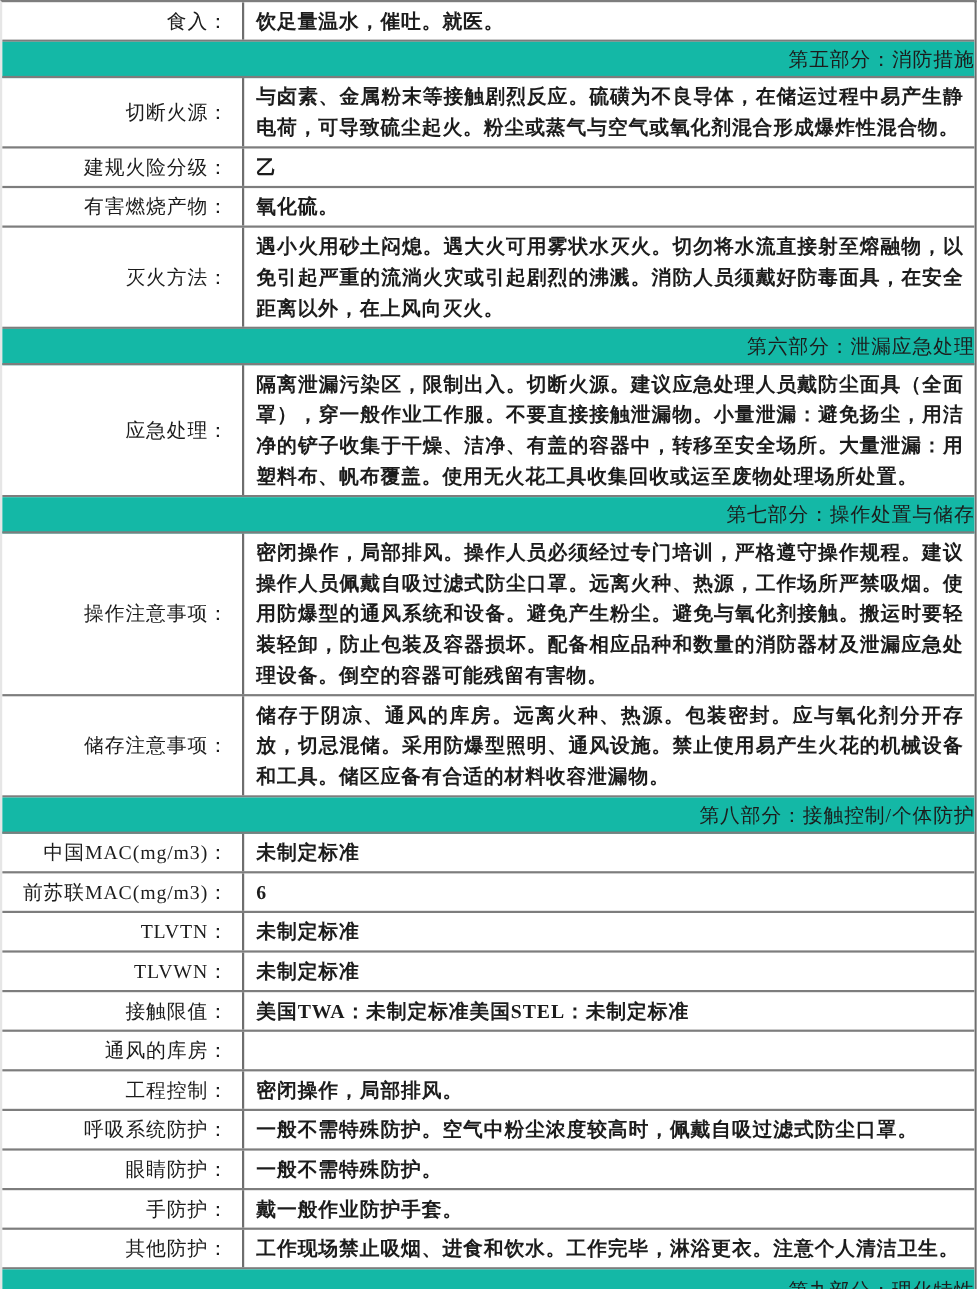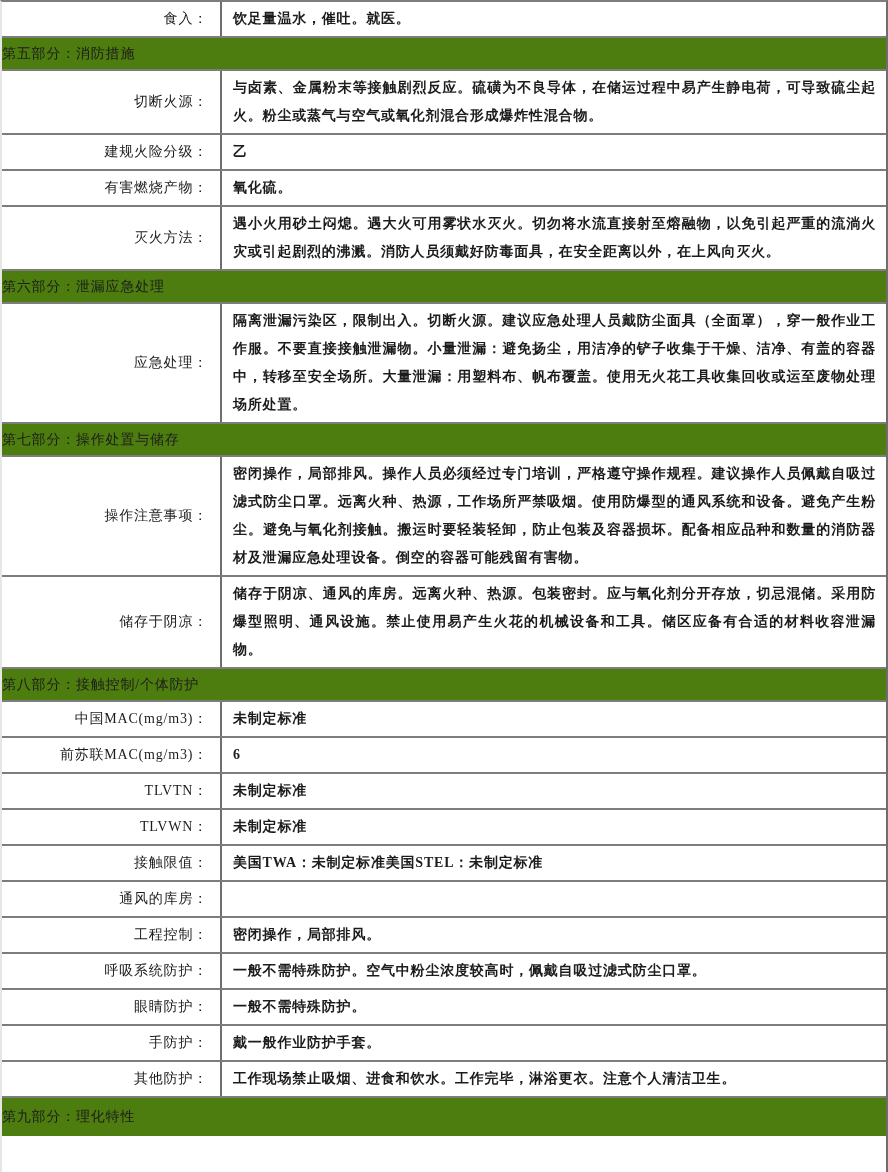--- a/index.html
+++ b/index.html
@@ -10,21 +10,21 @@
   .doc {
     width: 888px;
     height: 1172px;
     overflow: hidden;
     box-sizing: border-box;
     background: #ffffff;
     border-top: 2px solid #7d7d7d;
     border-left: 2px solid #e6e6e6;
     border-right: 2px solid #6e6e6e;
     font-family: "Liberation Serif", "DejaVu Serif", serif;
-    font-size: 14px;
+    font-size: 18px;
     line-height: 28px;
     letter-spacing: 0.8px;
     color: #1c1c1c;
   }
   .row {
     box-sizing: border-box;
     border-bottom: 2px solid #7d7d7d;
   }
   .row.field {
     display: flex;
@@ -51,24 +51,24 @@
     box-sizing: border-box;
     font-weight: bold;
   }
   .cell.value span {
     display: block;
     width: 100%;
     text-align: justify;
   }
   .row.header {
     min-height: 33px;
-    background: #4d7c0f;
+    background: #14b8a6;
     display: flex;
     align-items: center;
-    justify-content: flex-start;
+    justify-content: flex-end;
     text-align: center;
   }
   .row.header.last {
     min-height: 38px;
     border-bottom: none;
   }
 </style>
 </head>
 <body>
 
@@ -144,21 +144,21 @@
     <div class="cell label">
         <span>操作注意事项：</span>
       </div>
     <div class="cell value">
         <span>密闭操作，局部排风。操作人员必须经过专门培训，严格遵守操作规程。建议操作人员佩戴自吸过滤式防尘口罩。远离火种、热源，工作场所严禁吸烟。使用防爆型的通风系统和设备。避免产生粉尘。避免与氧化剂接触。搬运时要轻装轻卸，防止包装及容器损坏。配备相应品种和数量的消防器材及泄漏应急处理设备。倒空的容器可能残留有害物。</span>
       </div>
   </div>
 
   <div class="row field">
     <div class="cell label">
-        <span>储存于阴凉：</span>
+        <span>储存注意事项：</span>
       </div>
     <div class="cell value">
         <span>储存于阴凉、通风的库房。远离火种、热源。包装密封。应与氧化剂分开存放，切忌混储。采用防爆型照明、通风设施。禁止使用易产生火花的机械设备和工具。储区应备有合适的材料收容泄漏物。</span>
       </div>
   </div>
 
   <div class="row header">
     <span>第八部分：接触控制/个体防护</span>
   </div>
 

